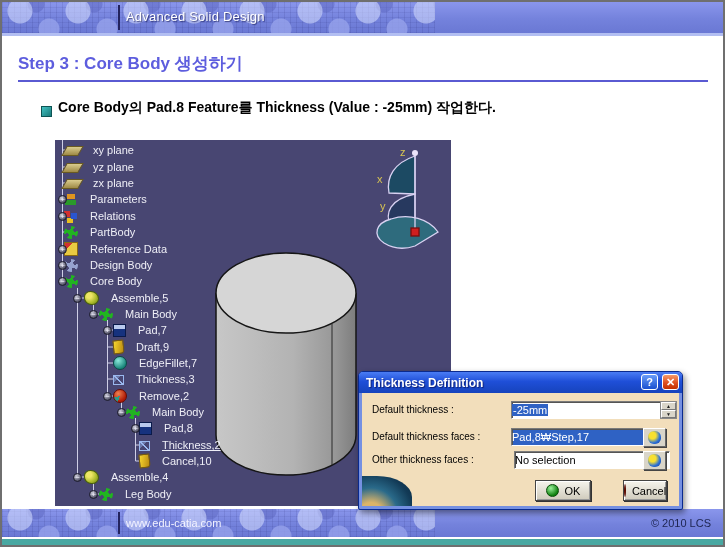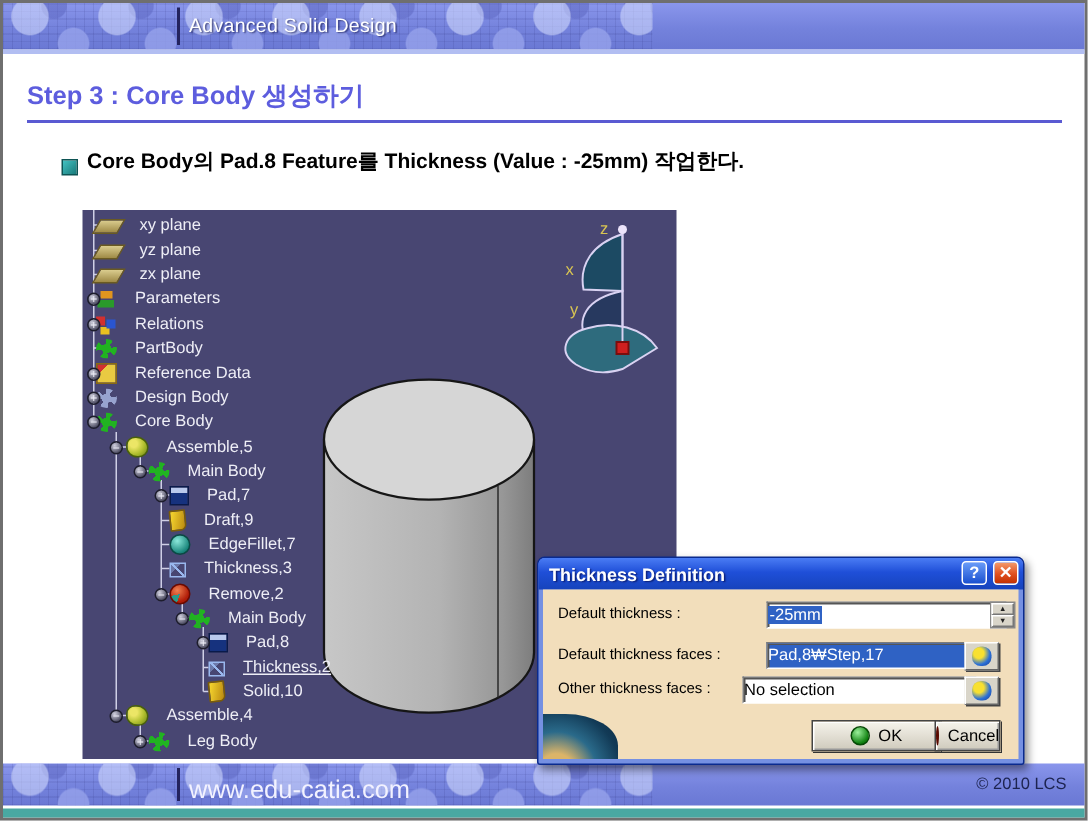--- a/index.html
+++ b/index.html
@@ -16,21 +16,21 @@
        repeating-linear-gradient(90deg, rgba(20,20,90,.10) 0 1px, transparent 1px 6px),
        repeating-linear-gradient(0deg, rgba(20,20,90,.08) 0 1px, transparent 1px 5px);
      background-size:58px 34px,58px 34px,58px 34px,auto,auto;background-repeat:repeat;}
   .banner .vline{position:absolute;left:116px;top:3px;bottom:3px;width:2px;background:#23235e;}
   #topbanner{top:2px;height:31px;}
   #botbanner{top:509px;height:28px;}
   .banner-underline{position:absolute;left:2px;top:33px;width:721px;height:3px;background:#b2bef2;}
   .course-title{position:absolute;left:124px;top:7px;color:#ffffff;font-size:13px;letter-spacing:.2px;
                 text-shadow:1px 1px 1px rgba(10,10,60,.6);}
   .brand{position:absolute;right:10px;top:9px;color:#ffffff;font-size:10px;font-weight:bold;margin-top:44px;}
-  .site{position:absolute;left:124px;top:8px;color:#f2f2ff;font-size:17px;}
+  .site{position:absolute;left:124px;top:8px;color:#f2f2ff;font-size:11px;}
   .copyright{position:absolute;right:12px;top:8px;color:#1d2450;font-size:11px;}
   #tealstrip{position:absolute;left:2px;top:539px;width:721px;height:6px;background:#49a8a2;}
 
   
   #step-title{position:absolute;left:18px;top:52px;font-size:17px;font-weight:bold;color:#5d5dde;}
   #title-rule{position:absolute;left:18px;top:80px;width:690px;height:2px;background:#5a5ad2;}
   #bullet-square{position:absolute;left:41px;top:106px;width:9px;height:9px;
      background:linear-gradient(135deg,#43c2c2,#197a7a);border:1px solid #0e5454;}
   #bullet-text{position:absolute;left:58px;top:99px;font-size:14px;font-weight:bold;color:#000;}
 
@@ -261,21 +261,21 @@
     <div class="trow lv5" style="top:280px">
         <span class="tico ic-pad"></span>
         <span class="tlabel">Pad,8</span>
       </div>
     <div class="trow lv5" style="top:297px">
         <span class="tico ic-thick"></span>
         <span class="tlabel sel">Thickness,2</span>
       </div>
     <div class="trow lv5" style="top:313px">
         <span class="tico ic-draft"></span>
-        <span class="tlabel">Solid,10</span>
+        <span class="tlabel">Cancel,10</span>
       </div>
     <div class="trow lv1" style="top:329px">
         <span class="tico ic-assemble"></span>
         <span class="tlabel">Assemble,4</span>
       </div>
     <div class="trow lv2" style="top:346px">
         <span class="tico ic-gear g-green"></span>
         <span class="tlabel">Leg Body</span>
       </div>
   </div>
@@ -297,27 +297,27 @@
       </div>
       <div class="drow" style="top:35px">
         <span class="dlabel">Default thickness faces :</span>
         <div class="dfield allsel" style="left:136px;top:0;width:140px">Pad,8₩Step,17</div>
         <span class="selbtn" style="left:281px;top:0">
             <i></i>
           </span>
       </div>
       <div class="drow" style="top:58px">
         <span class="dlabel">Other thickness faces :</span>
-        <div class="dfield" style="left:120px;top:0;width:156px">No selection</div>
+        <div class="dfield" style="left:139px;top:0;width:156px">No selection</div>
         <span class="selbtn" style="left:281px;top:0">
             <i></i>
           </span>
       </div>
       <div id="globe"></div>
-      <button class="pushbtn" style="left:179px;top:87px;width:86px">
+      <button class="pushbtn" style="left:173px;top:87px;width:56px">
         <span class="dot green"></span>
           <span>OK</span>
       </button>
       <button class="pushbtn" style="left:261px;top:87px;width:44px">
         <span class="dot red"></span>
           <span>Cancel</span>
       </button>
     </div>
   </div>
 

